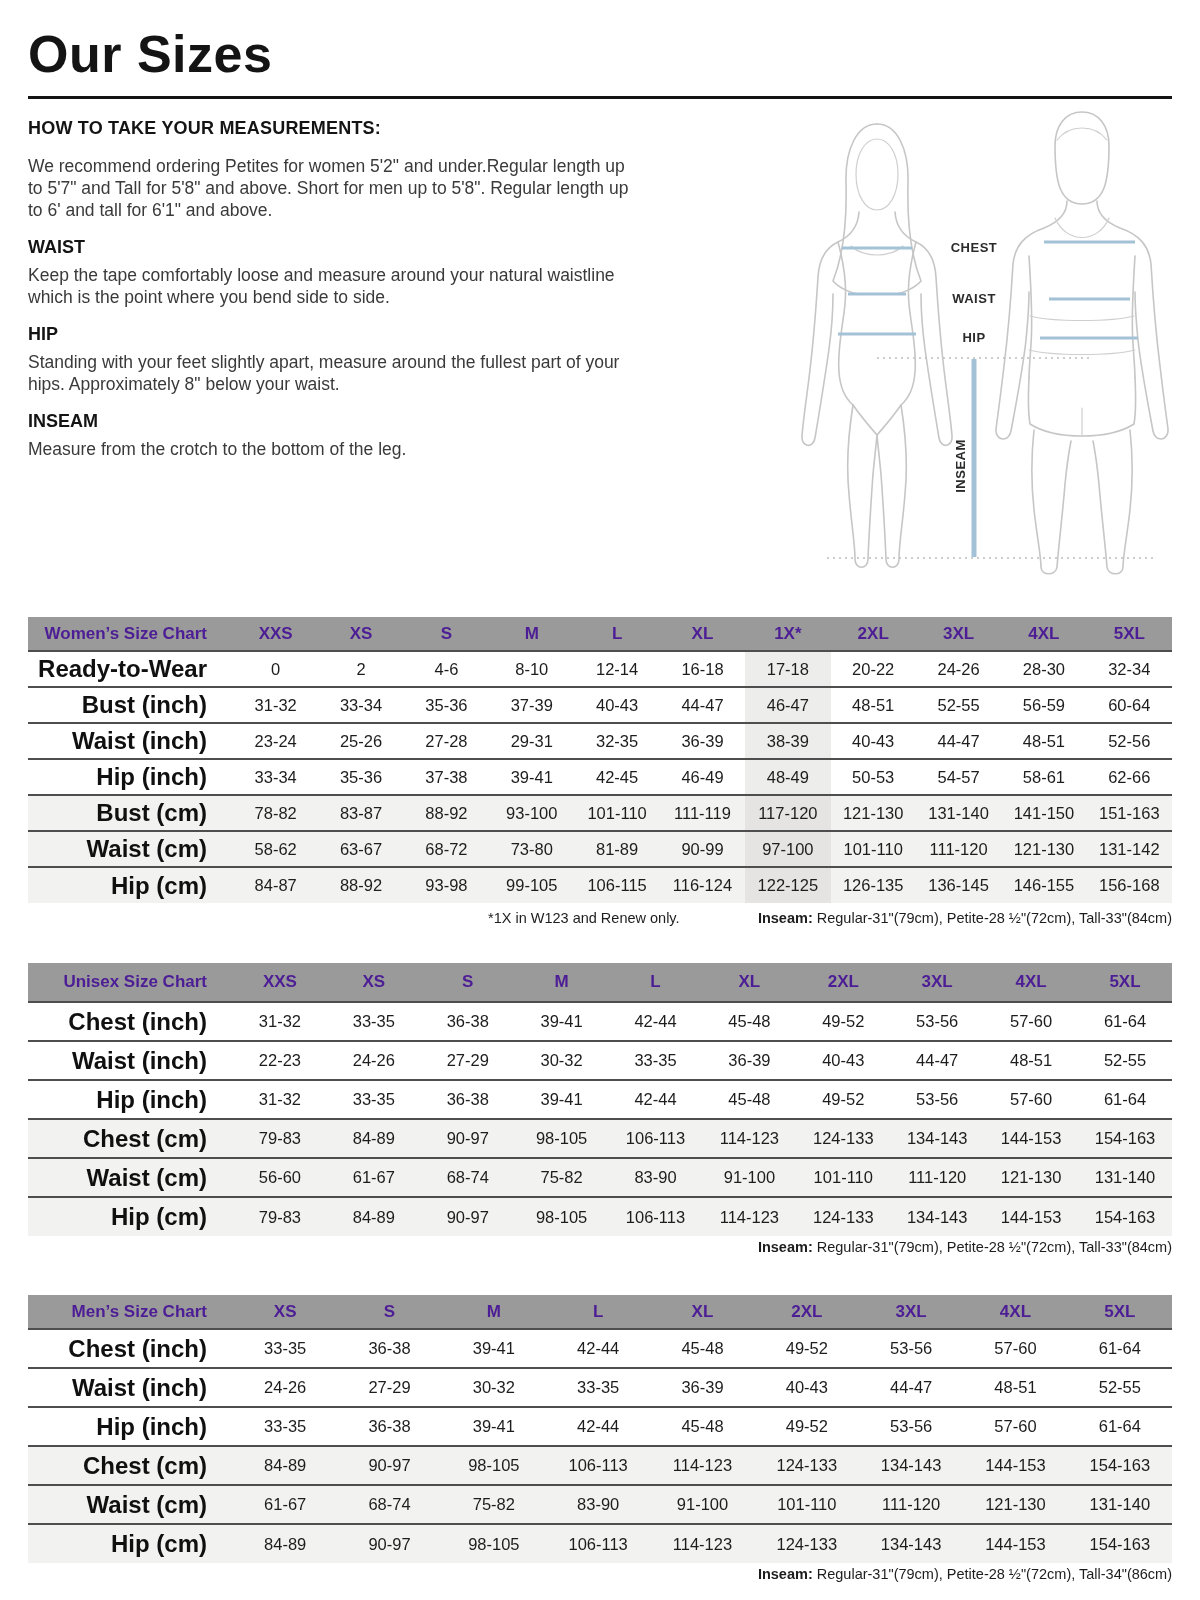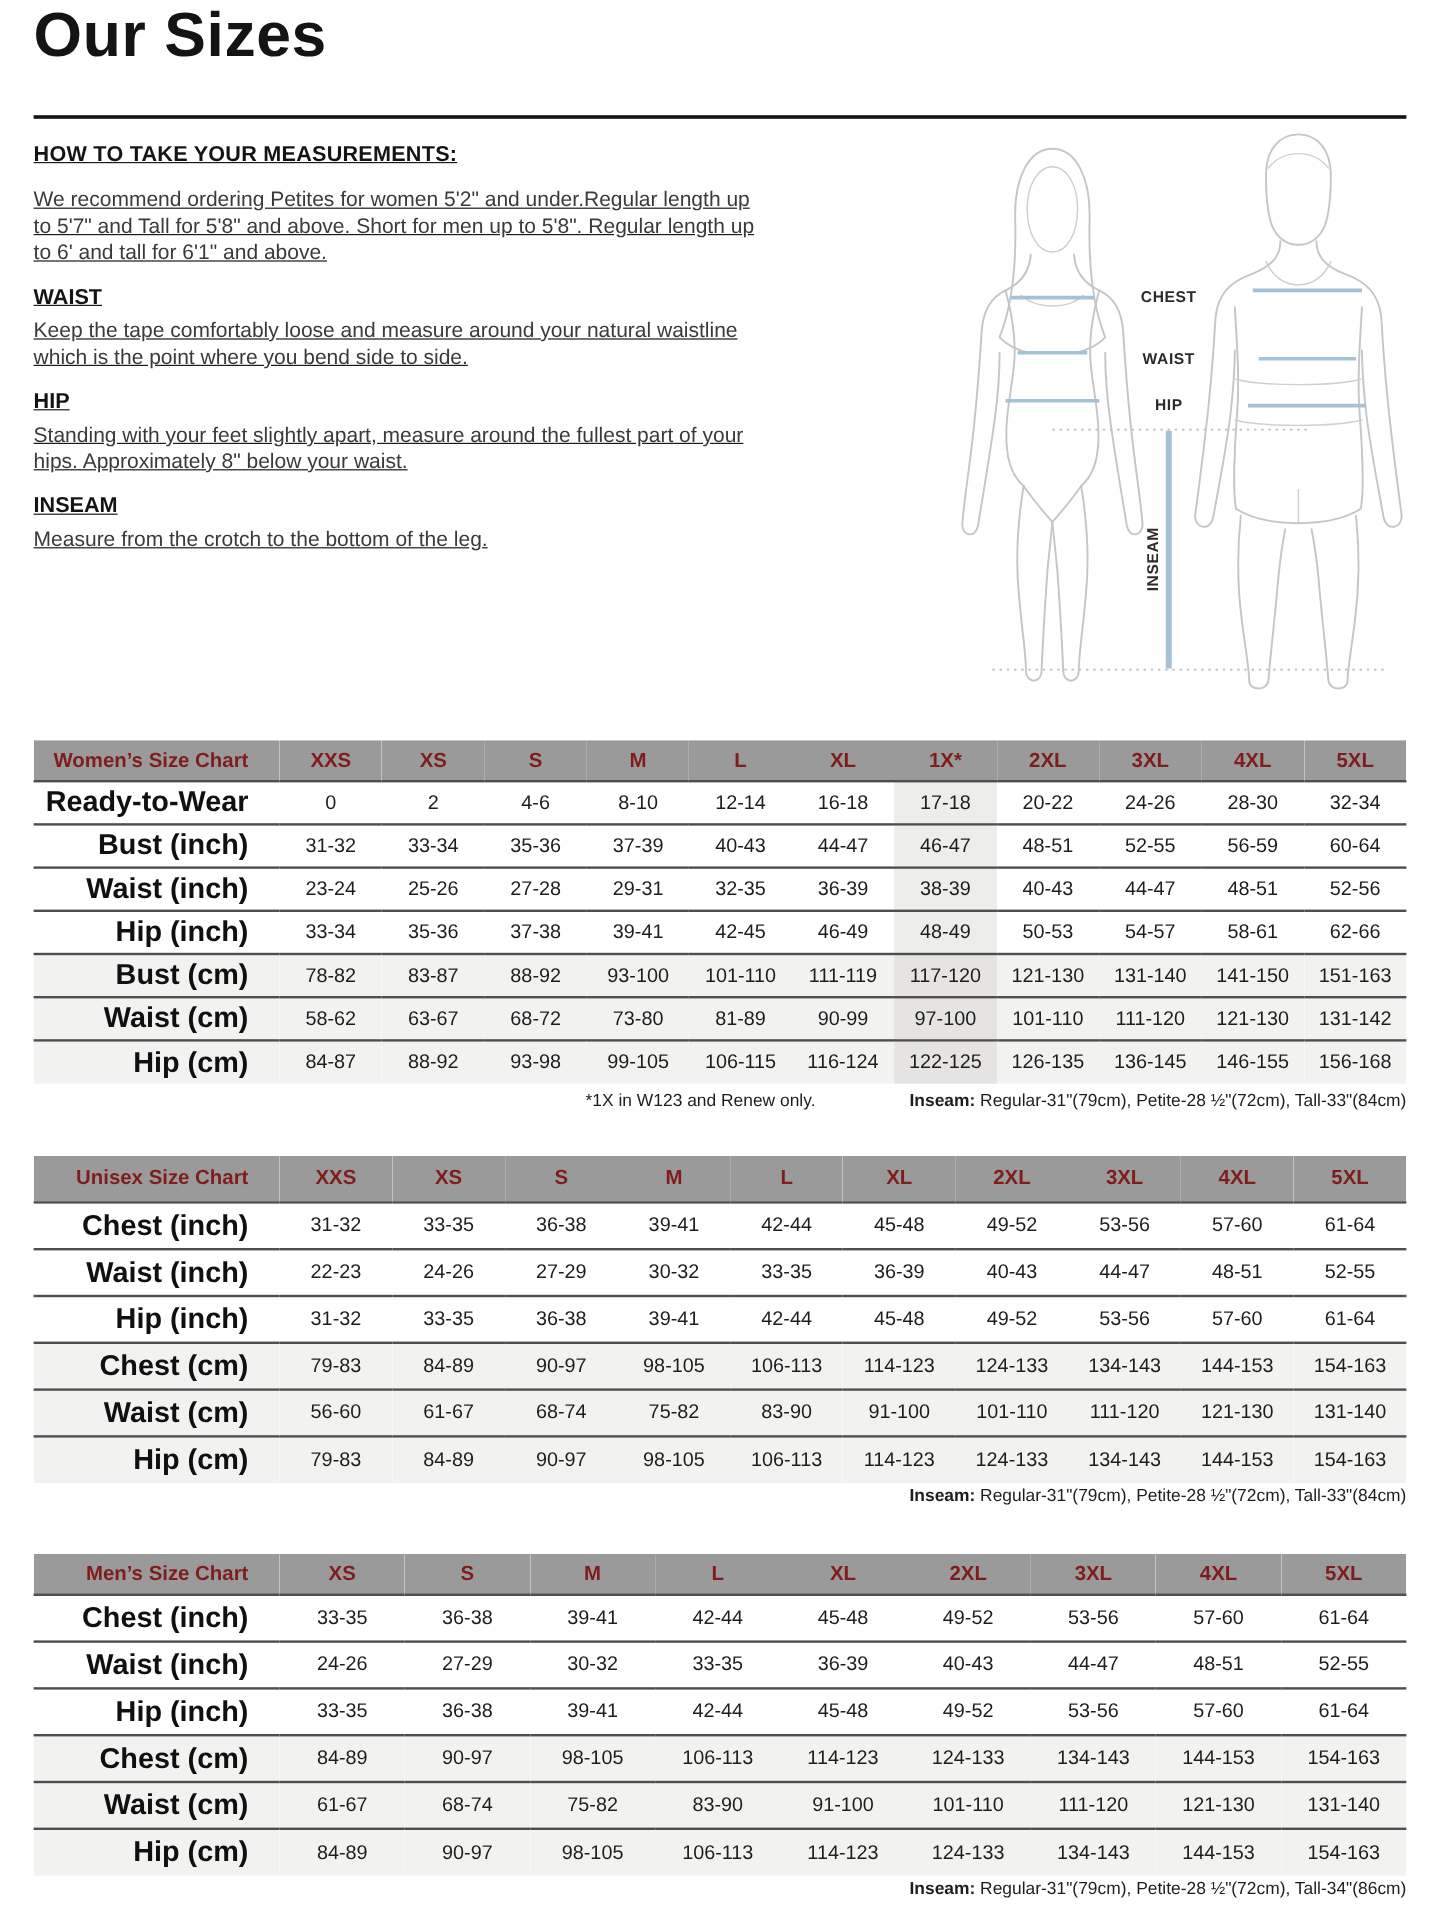--- a/index.html
+++ b/index.html
@@ -1,41 +1,41 @@
 <!DOCTYPE html>
 <html><head>
 <meta charset="utf-8">
 <style>
   html,body { margin:0; padding:0; background:#fff; }
   body { font-family:"Liberation Sans", sans-serif; color:#1c1c1c; }
   .page { position:relative; width:1200px; height:1600px; background:#fff; overflow:hidden; }
 
-  .title { position:absolute; left:28px; top:0; margin:0; font-size:52px; font-weight:800;
+  .title { position:absolute; left:28px; top:24px; margin:0; font-size:52px; font-weight:800;
            letter-spacing:0.5px; color:#141414; }
   .rule  { position:absolute; left:28px; top:96px; width:1144px; height:3px; background:#141414; }
 
-  .howto { position:absolute; left:28px; top:118px; width:745px;text-decoration:underline; }
+  .howto { position:absolute; left:28px; top:118px; width:745px; }
   .howto h2 { margin:0; font-size:18px; font-weight:800; color:#141414; letter-spacing:0.2px; }
   .section { margin-top:16px; }
   .section h3 { margin:0 0 6px 0; font-size:18px; font-weight:800; color:#141414; }
   .section p  { margin:0; font-size:17.5px; line-height:22px; color:#3a3a3a; white-space:pre-line; }
 
   .diagram { position:absolute; left:772px; top:106px; width:400px; height:484px; }
   .diagram svg { display:block; }
   .fig { fill:none; stroke:#c6c6c6; stroke-width:1.6; stroke-linecap:round; stroke-linejoin:round; }
   .fig-thin { fill:none; stroke:#cfcfcf; stroke-width:1.2; stroke-linecap:round; }
   .mline { stroke:#a3c2d6; stroke-width:3; }
   .inseam-bar { stroke:#a3c2d6; stroke-width:5; }
   .dotted { stroke:#bdbdbd; stroke-width:1.4; stroke-dasharray:2 4; }
   .dlabel { fill:#2b2b2b; font-family:"Liberation Sans",sans-serif; font-size:13px; font-weight:bold; letter-spacing:0.5px; }
 
   table.size-table { position:absolute; left:28px; width:1144px; border-collapse:collapse;
                      table-layout:fixed; }
   .size-table th, .size-table td { padding:0; text-align:center; vertical-align:middle; overflow:hidden; }
-  .size-table thead th { background:#9a9a9a; color:#7f1d1d; font-size:17px; font-weight:700; }
+  .size-table thead th { background:#9a9a9a; color:#4c1d95; font-size:17px; font-weight:700; }
   .size-table .label { width:205px; text-align:right; padding-right:26px; box-sizing:border-box; }
   .size-table thead th.label { font-size:17px; font-weight:600; }
   .size-table tbody tr { border-top:2px solid #4e4e4e; }
   .size-table tbody td { font-size:16.5px; color:#1d1d1d; }
   .size-table tbody td.label { font-weight:800; font-size:24px; color:#101010; }
   .size-table tbody tr.shaded { background:#f2f2f0; }
   .size-table tbody td.hl { background:#ededeb;text-align:center; }
   .size-table tbody tr.shaded td.hl { background:#e5e4e2; }
   .t-women thead th { height:33px; }  .t-women tbody tr { height:36px; }
   .t-unisex thead th { height:38px; } .t-unisex tbody tr { height:39px; }

